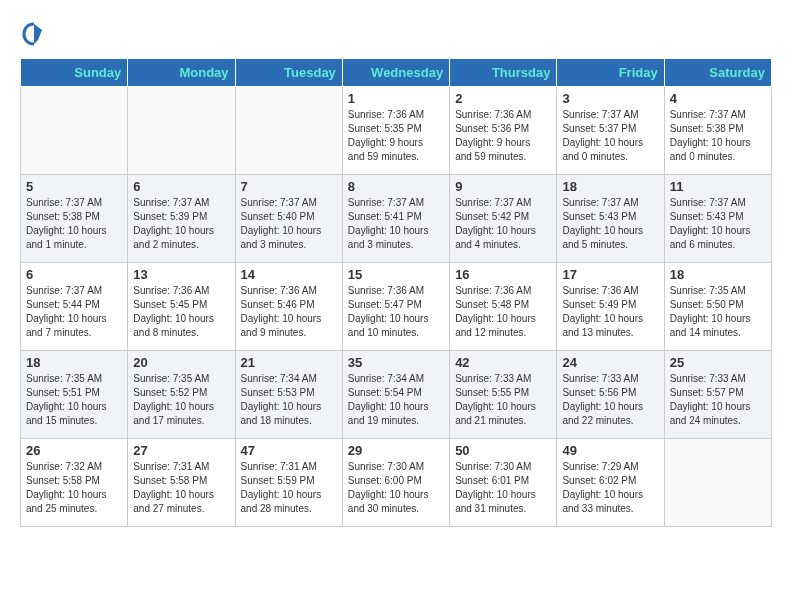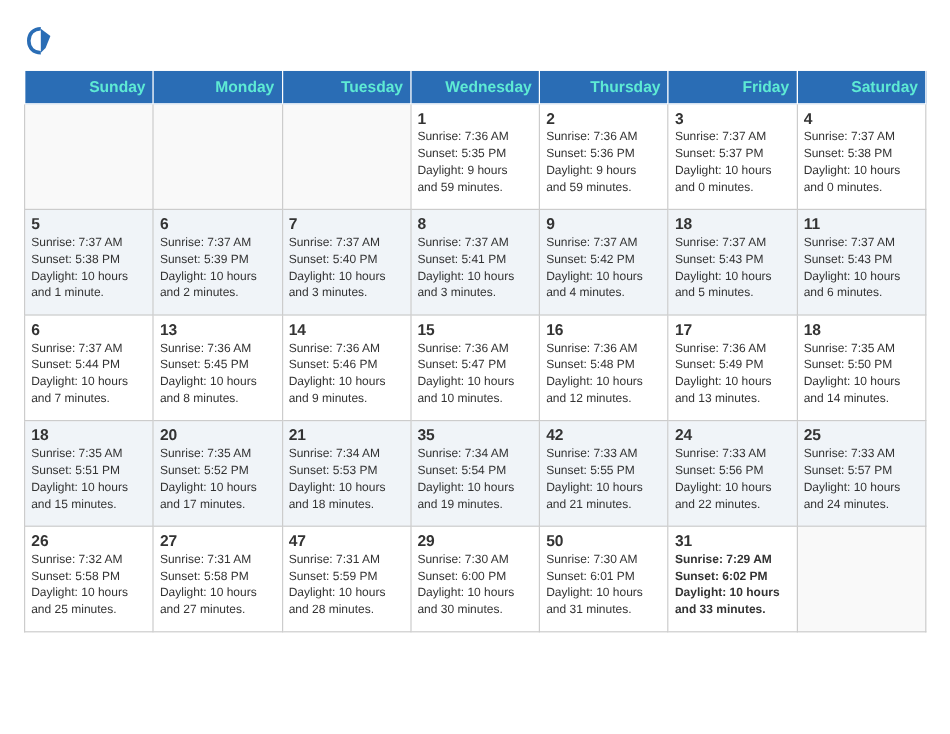--- a/index.html
+++ b/index.html
@@ -345,22 +345,22 @@
 and 30 minutes.</div>
         </td>
         <td>
           <span class="day-number">50</span>
           <div class="day-info" style="white-space: pre-line;">Sunrise: 7:30 AM
 Sunset: 6:01 PM
 Daylight: 10 hours
 and 31 minutes.</div>
         </td>
         <td>
-          <span class="day-number">31</span>
-          <div class="day-info" style="white-space: pre-line; font-weight: bold;">Sunrise: 7:29 AM
+          <span class="day-number">49</span>
+          <div class="day-info" style="white-space: pre-line;">Sunrise: 7:29 AM
 Sunset: 6:02 PM
 Daylight: 10 hours
 and 33 minutes.</div>
         </td>
         <td class="empty-cell"></td>
       </tr>
     </tbody>
 </table>
 
 </body></html>

